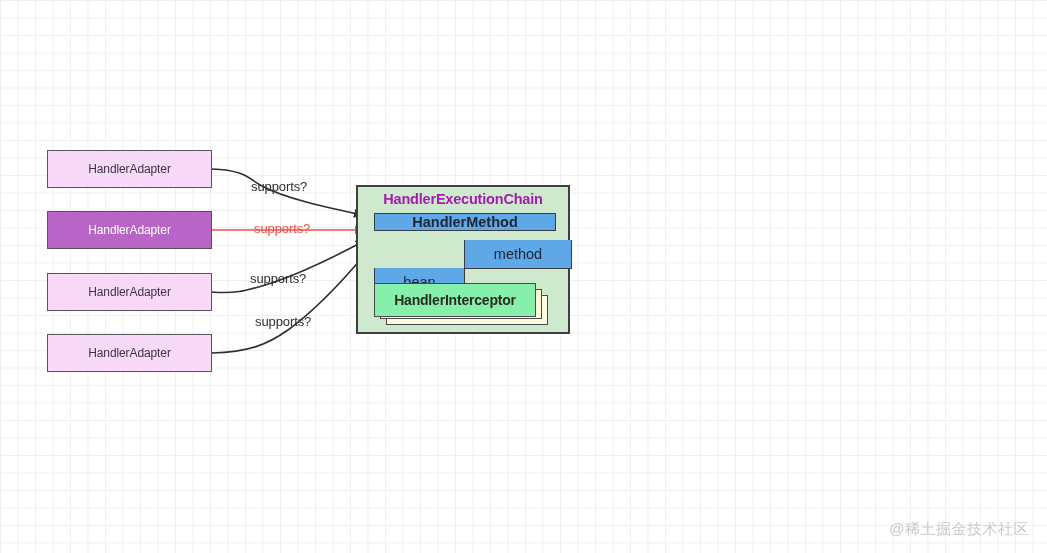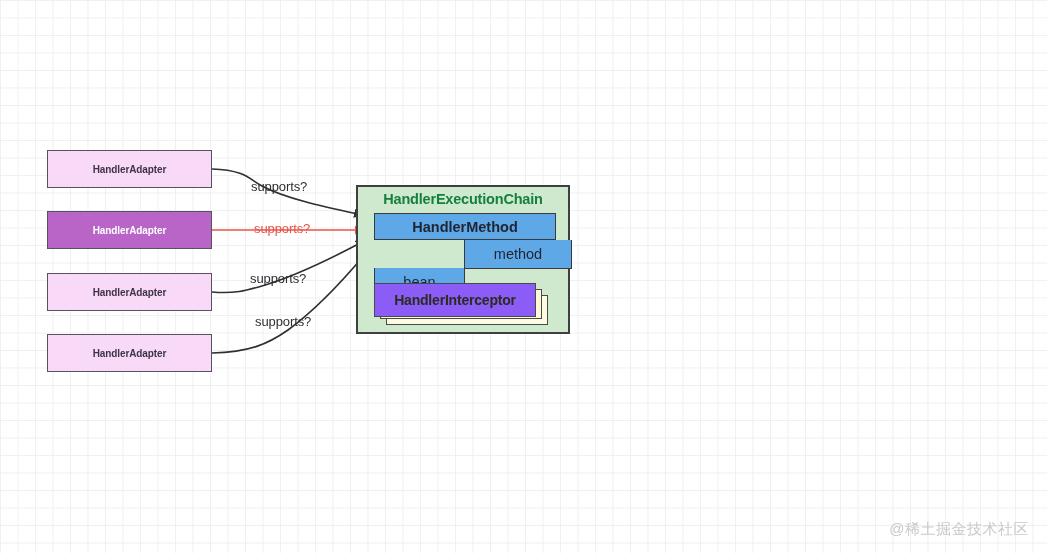--- a/index.html
+++ b/index.html
@@ -37,22 +37,22 @@
   }
 
   
   .adapter {
     position: absolute;
     box-sizing: border-box;
     border: 1.5px solid #57525f;
     display: flex;
     align-items: center;
     justify-content: center;
-    font-size: 10px;
-    font-weight: bold;
+    font-size: 12px;
+    font-weight: normal;
     letter-spacing: -0.1px;
   }
   .adapter.plain {
     background: #f8d9f8;
     color: #3d3546;
   }
   .adapter.highlight {
     background: #b965c8;
     color: #ffffff;
   }
@@ -68,37 +68,37 @@
     border: 2px solid #3f3f3f;
   }
   .chain-title {
     position: absolute;
     left: 0;
     top: 4px;
     width: 100%;
     text-align: center;
     font-size: 14.5px;
     font-weight: bold;
-    color: #15803d;
+    color: #a21caf;
     letter-spacing: -0.2px;
   }
 
   .hm-wrap {
     position: absolute;
     left: 16px;
     top: 26px;
     width: 182px;
     height: 56px;
   }
   .hm-head {
     position: absolute;
     left: 0;
     top: 0;
     width: 182px;
-    height: 27px;
+    height: 18px;
     box-sizing: border-box;
     background: #5fa8e8;
     border: 1.5px solid #3a3a3f;
     display: flex;
     align-items: center;
     justify-content: center;
     font-size: 14.5px;
     font-weight: bold;
     color: #1f2430;
   }
@@ -129,21 +129,21 @@
   .icard {
     position: absolute;
     box-sizing: border-box;
     background: #fbf6c8;
     border: 1.5px solid #4a4a4a;
   }
   .icard.back2 { left: 12px; top: 12px; width: 162px; height: 30px; background:#fdfbe2; }
   .icard.back1 { left: 6px;  top: 6px;  width: 162px; height: 30px; background:#fdf9d8; }
   .icard.front {
     left: 0; top: 0; width: 162px; height: 34px;
-    background: #8b5cf6;
+    background: #86efac;
     display: flex;
     align-items: center;
     justify-content: center;
     font-size: 14px;
     font-weight: bold;
     color: #2b2b20;
     letter-spacing: -0.2px;
   }
 
   

